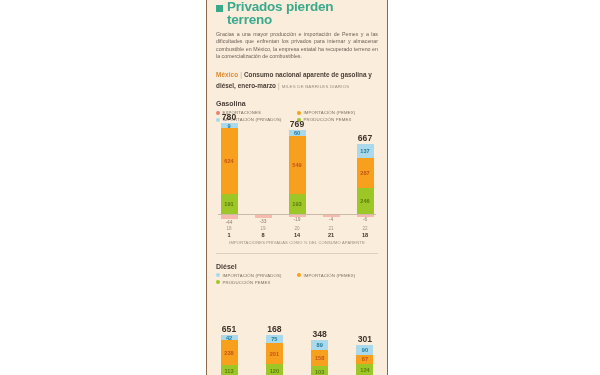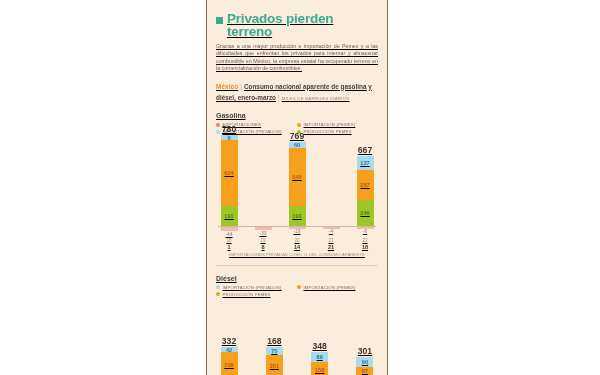--- a/index.html
+++ b/index.html
@@ -12,22 +12,21 @@
   .stage{position:relative;width:600px;height:375px;}
 
   
   .panel{
     position:absolute;
     left:206px; top:0; width:182px; height:375px;
     background:#fbeddc;
     border-left:1.5px solid #8a6a4a;
     border-right:1.5px solid #8a6a4a;
     box-sizing:border-box;
-    padding:16px 9px;
-    text-decoration:underline;
+    padding:4px 9px;
   }
 
   
   .headline-row{display:flex;align-items:flex-start;gap:4px;margin-top:-4px;}
   .headline-tick{
     width:7px;height:7px;background:#3aa98c;flex:0 0 auto;margin-top:5px;
   }
   .headline{
     font-size:13.5px;font-weight:bold;color:#3aa98c;
     line-height:13px;letter-spacing:-.2px;
@@ -216,21 +215,21 @@
           <span class="legend-label">IMPORTACIÓN (PEMEX)</span>
         </div>
         <div class="legend-item full">
           <span class="dot" style="background:#9dc726"></span>
           <span class="legend-label">PRODUCCIÓN PEMEX</span>
         </div>
       </div>
       <div class="chart">
         <div class="bars">
             <div class="barcol">
-              <div class="total">332</div>
+              <div class="total">651</div>
               <div class="stack">
                 <div class="seg blue" style="height: 5px;">42</div>
                 <div class="seg orange" style="height: 24.99px;">238</div>
                 <div class="seg green" style="height: 11.865px;">113</div>
               </div>
             </div>
             <div class="barcol">
               <div class="total">168</div>
               <div class="stack">
                 <div class="seg blue" style="height: 7.875px;">75</div>

